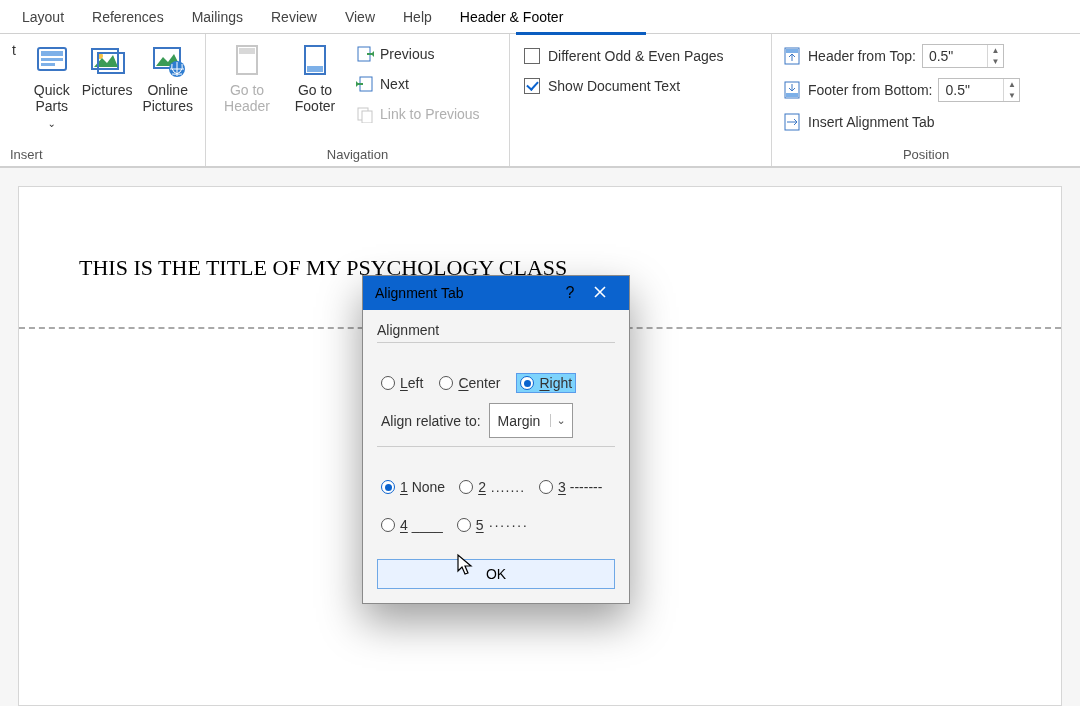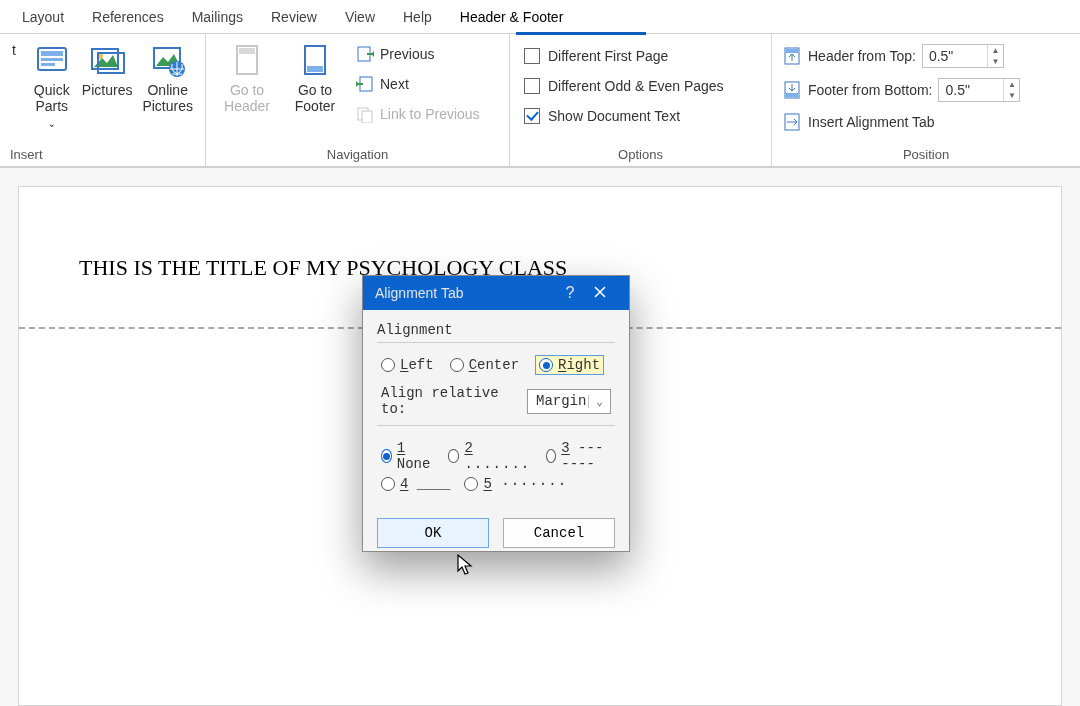--- a/index.html
+++ b/index.html
@@ -131,37 +131,37 @@
   .dashed {
     position:absolute; left:0; right:0; top:140px; border-top:2px dashed #a9a9a9;
   }
   
   .dialog{
     position:absolute; left:362px; top:275px; width:268px;
     background:#f4f4f4; border:1px solid #8a8a8a;
     box-shadow: 0 18px 40px rgba(0,0,0,0.38);
   }
   .dlg-title{
-    background:#0b63ce; color:#e5e5e5; height:34px; display:flex; align-items:center; padding:0 12px; font-size:14px;
+    background:#0b63ce; color:#000000; height:34px; display:flex; align-items:center; padding:0 12px; font-size:14px;
   }
   .dlg-title .sp{flex:1;}
   .dlg-help{ width:26px; text-align:center; font-size:16px;}
   .dlg-close{ width:34px; text-align:center;}
   .dlg-close svg{width:14px;height:14px;}
-  .dlg-body{ padding:10px 14px 3px 14px; color:#333;font-family:Liberation Mono, monospace;}
+  .dlg-body{ padding:10px 14px 14px 14px; color:#333;}
   .section-lbl{ margin:2px 0 4px 0; }
   .inset{ border-top:1px solid #ccc; padding:10px 4px 8px 4px;}
   .radiorow{display:flex; align-items:center; gap:16px; margin:2px 0;}
-  .radio{ display:flex; align-items:center; gap:5px; }
+  .radio{ display:flex; align-items:center; gap:5px;margin-top:18px; }
   .radio .rc{ width:14px;height:14px;border:1.5px solid #555;border-radius:50%; display:flex; align-items:center; justify-content:center; background:#fff;}
   .radio.sel .rc{ border-color:#0b63ce;}
   .radio.sel .rc::after{content:"";width:7px;height:7px;background:#0b63ce;border-radius:50%;}
   .u{ text-decoration: underline; text-decoration-thickness:1px; text-underline-offset:2px;}
   .alignrel{display:flex; align-items:center; gap:8px; margin-top:10px;}
-  .dd{ border:1px solid #999; background:#fff; height:25px; display:flex; align-items:center;}
+  .dd{ border:1px solid #999; background:#fff; height:35px; display:flex; align-items:center;}
   .dd .dval{ padding:0 8px; width:60px;}
   .dd .dar{ width:22px; border-left:1px solid #c6c6c6; display:flex; align-items:center; justify-content:center; color:#555; font-size:11px;}
   .dlg-leader .radiorow{gap:14px; margin:4px 0;}
   .dots{letter-spacing:1px;}
   .dlg-btns{ display:flex; gap:14px; margin-top:14px;}
   .dlg-btns button{
     flex:1; height:30px; border:1px solid #adadad; background:#fdfdfd; font-family:inherit; font-size:14px;
   }
   .dlg-btns button.primary{ background:#e9f2ff; border-color:#6fa8e6;}
   .cursor{position:absolute; left:456px; top:553px; width:20px; height:24px;}
@@ -260,32 +260,27 @@
         </div>
       </div>
     </div>
     <div class="group-label">Navigation</div>
   </div>
 
   <div class="group" style="width:262px;">
     <div class="group-body" style="flex-direction:column; gap:6px; padding-top:6px;">
       <div class="chk">
         <div class="box"></div>
-        <span>Different First Page</span>
-      </div>
-      <div class="chk">
-        <div class="box"></div>
         <span>Different Odd &amp; Even Pages</span>
       </div>
       <div class="chk">
         <div class="box checked"></div>
         <span>Show Document Text</span>
       </div>
     </div>
-    <div class="group-label">Options</div>
   </div>
 
   <div class="group" style="flex:1; border-right:none;">
     <div class="group-body" style="flex-direction:column; gap:6px; padding-top:4px;">
       <div class="posrow">
         <svg class="ico" viewBox="0 0 20 20">
             <rect x="3" y="2" width="14" height="16" fill="#fff" stroke="#3b76c4"></rect>
             <rect x="4" y="3" width="12" height="4" fill="#7db0e8"></rect>
             <path d="M10 8 v7 M7 11 l3 -3 l3 3" stroke="#3b76c4" fill="none"></path>
           </svg>
@@ -348,21 +343,21 @@
     <div class="inset">
       <div class="radiorow">
         <label class="radio">
           <span class="rc"></span>
           <span><span class="u">L</span><span>eft</span></span>
         </label>
         <label class="radio">
           <span class="rc"></span>
           <span><span class="u">C</span><span>enter</span></span>
         </label>
-        <label class="radio sel" style="border:1px solid #5a9bea; padding:1px 3px; background:#fef9c3;justify-content:space-between;">
+        <label class="radio sel" style="border:1px solid #5a9bea; padding:1px 3px; background:#7dd3fc;justify-content:space-between;">
           <span class="rc"></span>
           <span><span class="u">R</span><span>ight</span></span>
         </label>
       </div>
       <div class="alignrel">
         <span>Align relative to:</span>
         <div class="dd">
           <span class="dval">Margin</span>
           <span class="dar">⌄</span>
         </div>
@@ -391,20 +386,19 @@
         </label>
         <label class="radio">
           <span class="rc"></span>
           <span><span class="u">5</span><span class="dots"> ·······</span></span>
         </label>
       </div>
     </div>
 
     <div class="dlg-btns">
       <button class="primary">OK</button>
-      <button>Cancel</button>
     </div>
   </div>
 </div>
 
 <svg class="cursor" viewBox="0 0 20 24">
   <path d="M2 2 L2 18 L6 14 L9 21 L12 20 L9 13 L15 13 Z" fill="#fff" stroke="#000" stroke-width="1.2"></path>
 </svg>
 
 </body></html>

